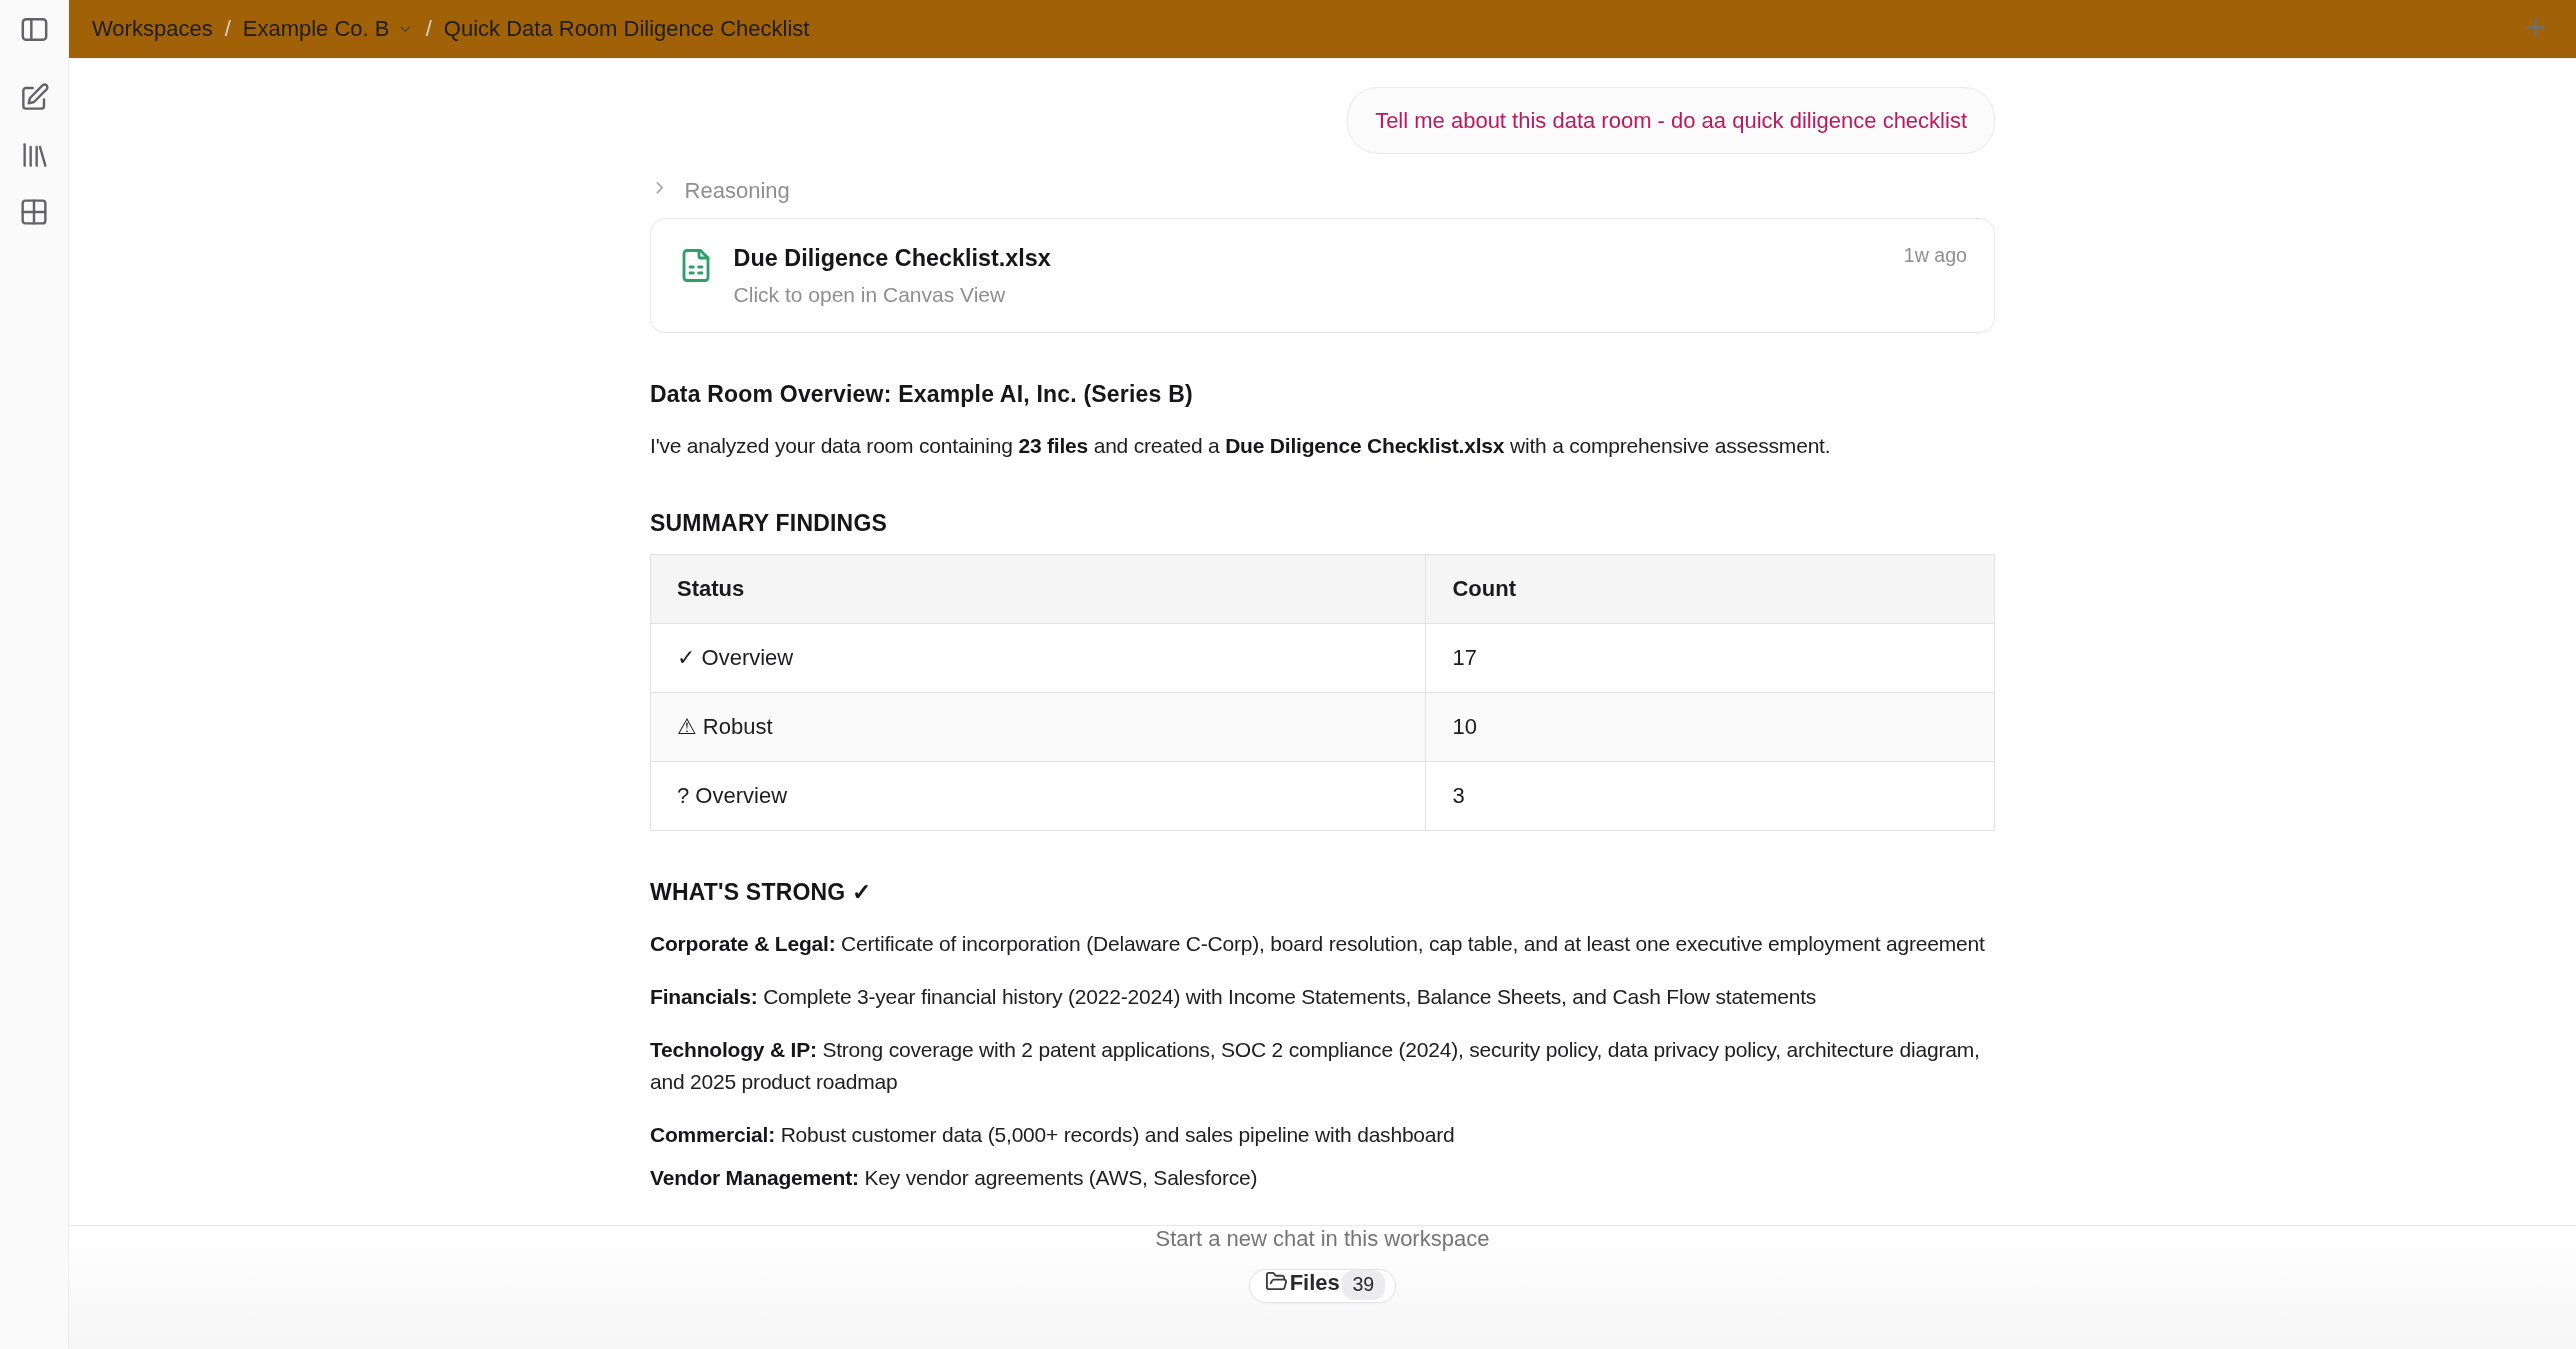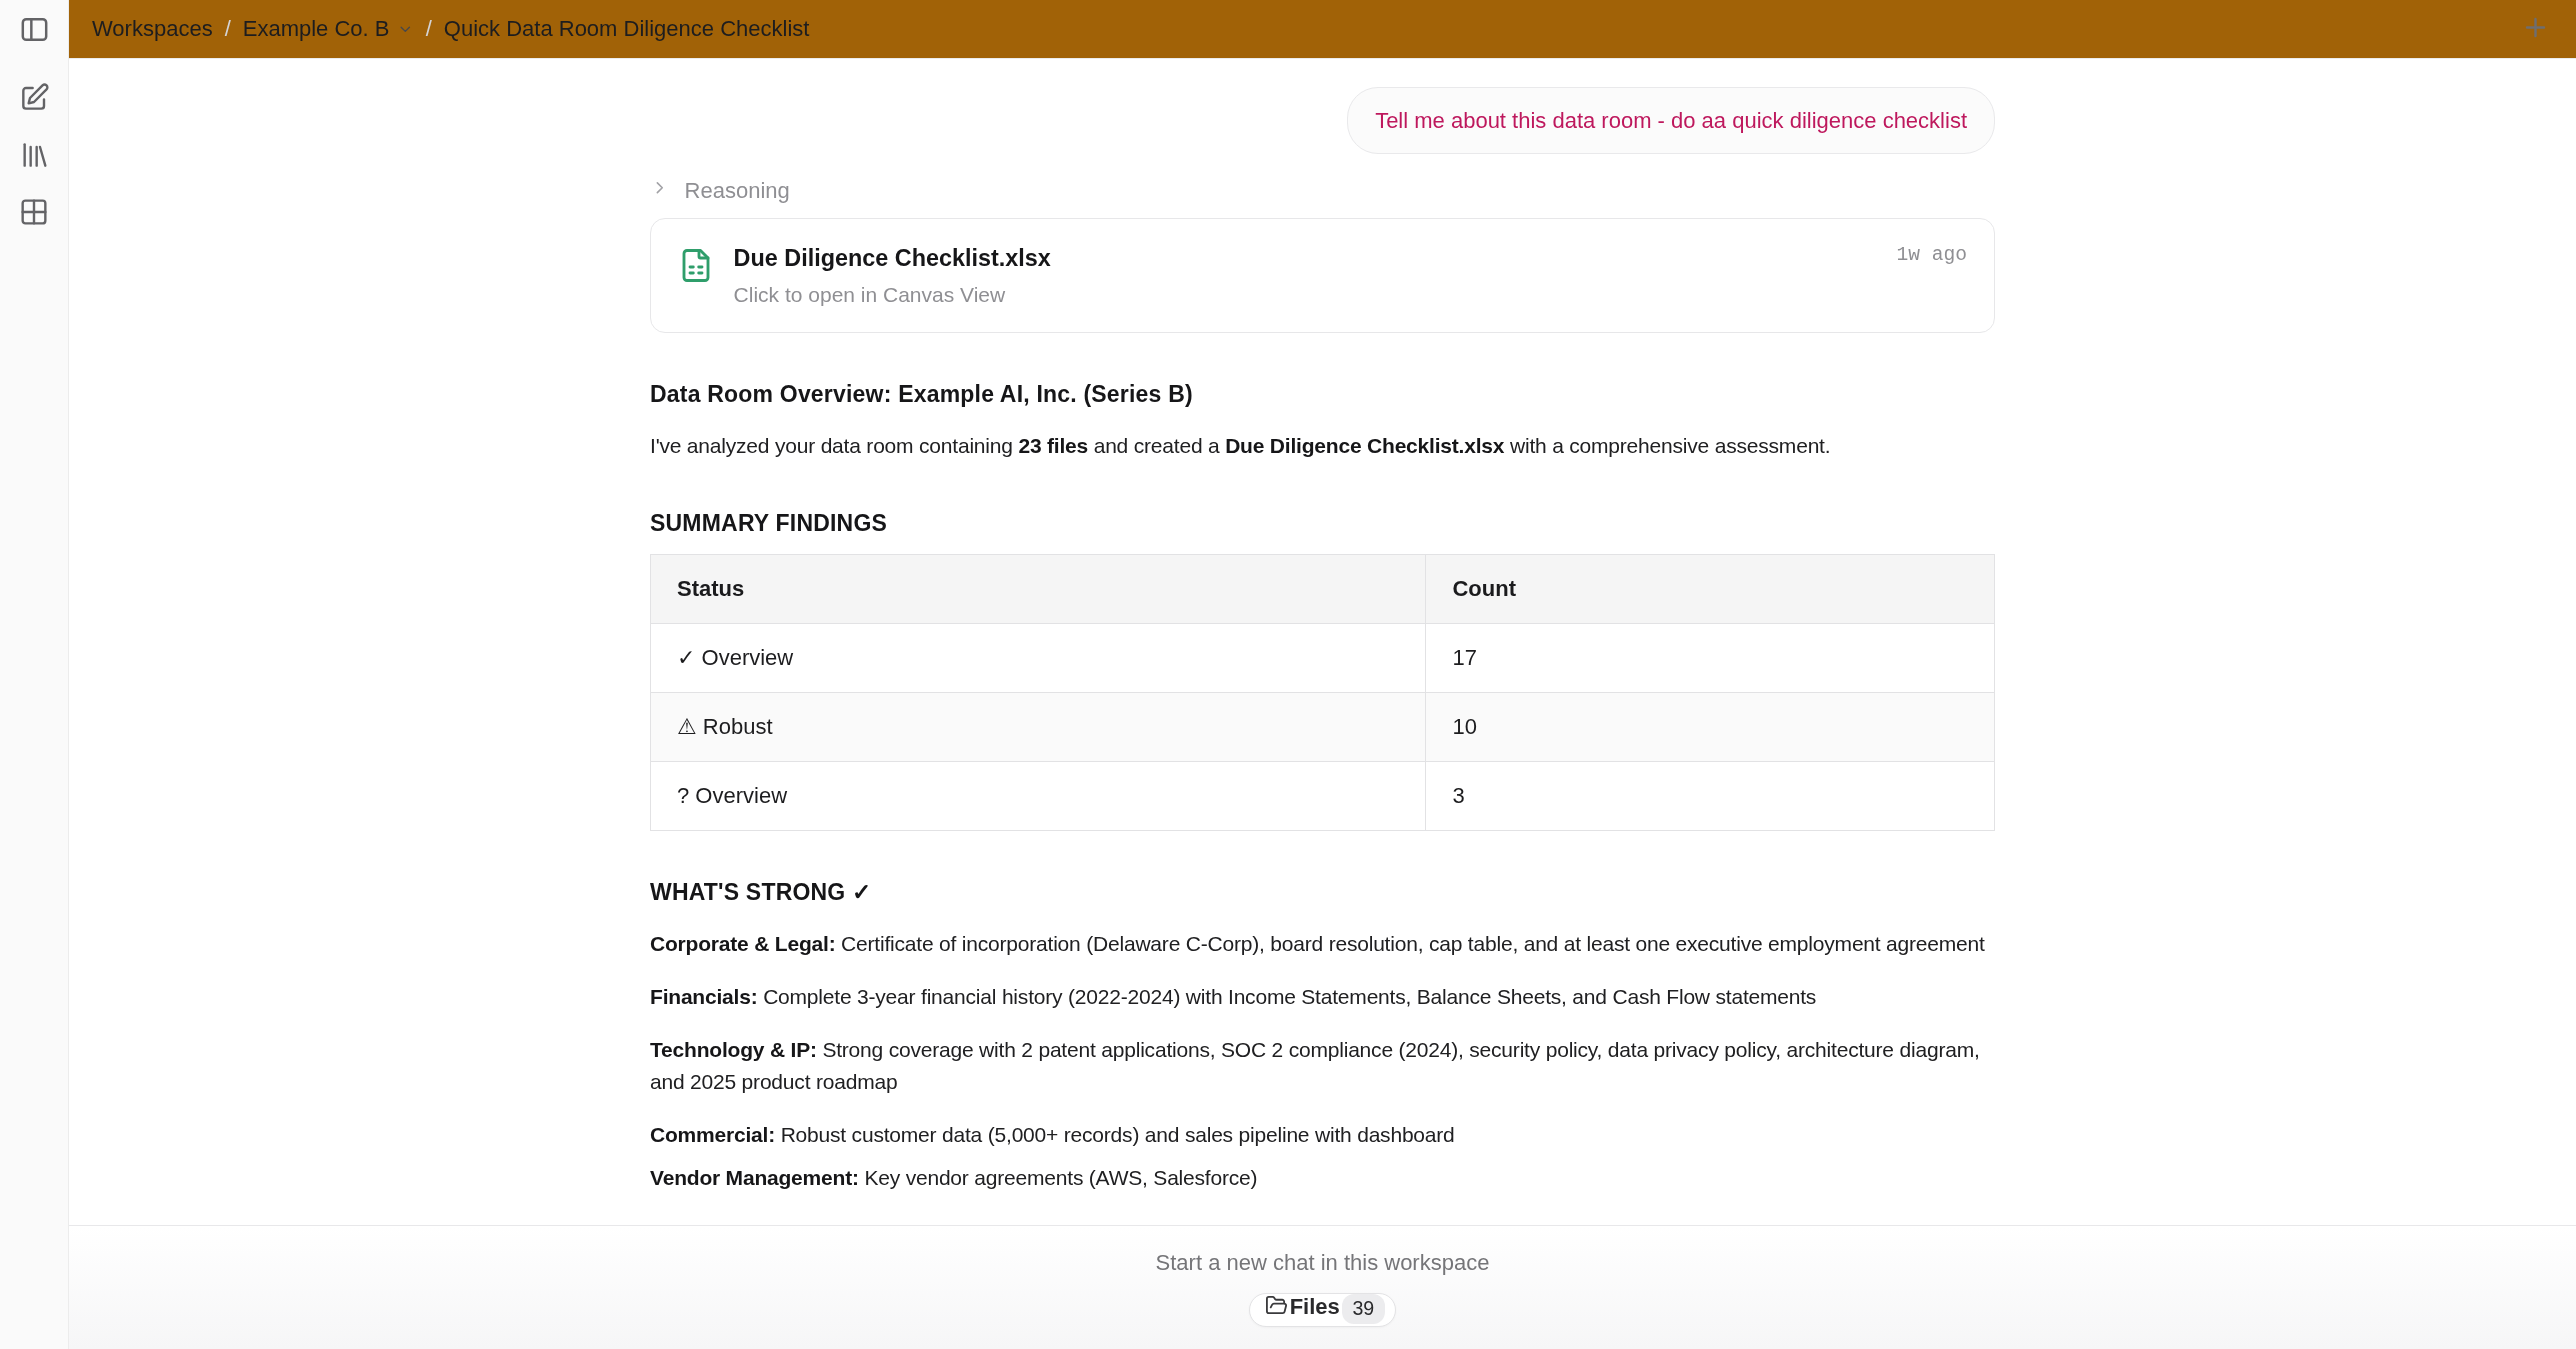--- a/index.html
+++ b/index.html
@@ -41,38 +41,38 @@
   .reasoning { margin-top:24px; display:flex; align-items:center; gap:15px;
                color:var(--muted,#97979b); font-size:22px; cursor:pointer; width:fit-content; }
   .reasoning svg { color:#a2a2a6; }
 
   .file-card { margin-top:13.6px; background:#fff; border:1.5px solid #e7e7e9; border-radius:15px;
                padding:24px 27px; display:flex; align-items:flex-start; gap:19.6px; cursor:pointer; }
   .file-icon { color:var(--accent_green,#2f9e6b); flex:0 0 auto; margin-top:3px; }
   .file-meta { flex:1; min-width:0; }
   .file-title { font-size:23.4px; font-weight:600; color:#161618; line-height:30px; }
   .file-sub { font-size:21px; color:var(--muted,#8f8f93); margin-top:9px; line-height:26px; }
-  .file-time { font-size:19.6px; color:var(--muted,#8f8f93); margin-top:1.5px; white-space:nowrap;font-family:Liberation Mono, monospace; }
+  .file-time { font-size:19.6px; color:var(--muted,#8f8f93); margin-top:1.5px; white-space:nowrap; }
 
   .md h3 { font-size:23px; font-weight:700; color:#161618; margin-top:47px; line-height:29px; letter-spacing:0.2px; }
   .md p  { font-size:21px; line-height:32px; color:#202022; margin-top:21px; letter-spacing:-0.2px; }
   .md p.tight { margin-top:10.6px; }
   .md strong { font-weight:700; color:#161618; }
 
   table.summary { width:100%; border-collapse:collapse; margin-top:16.6px;
                   border:1.5px solid #e2e2e4; font-size:22px; }
   table.summary th, table.summary td { text-align:left; padding:21px 26px; border:1.5px solid #e2e2e4; }
   table.summary th { background:var(--table_header_bg,#f5f5f5); font-weight:600; color:#1b1b1d; }
   table.summary col.c1 { width:57.7%; }
   table.summary tbody tr:nth-child(even) td { background:var(--zebra_row_bg,#fafafa); }
 
   
   .footer { flex:0 0 124px; border-top:1.5px solid #e8e8ea;
             background:linear-gradient(180deg,#ffffff, #f6f6f7);
-            display:flex; flex-direction:column; align-items:center; padding-top:24px; }
+            display:flex; flex-direction:column; align-items:center; }
   .footer-hint { font-size:22px; color:#757578; }
   .files-btn { margin-top:16.6px; height:34px; display:flex; align-items:flex-start; gap:2px;
                padding:0 10.6px 0 15px; background:#fff; border:1.5px solid #e3e3e5; border-radius:21px;
                font-size:22px; font-weight:600; color:#2a2a2c; cursor:pointer;
                box-shadow:0 0.8px 2.3px rgba(0,0,0,.04); }
   .files-btn svg { color:#3a3a3c; }
   .files-count { background:#ececee; color:#2a2a2c; font-weight:500; font-size:19.6px;
                  border-radius:12px; padding:3.8px 10.6px; line-height:23px; }
 </style>
 </head>

